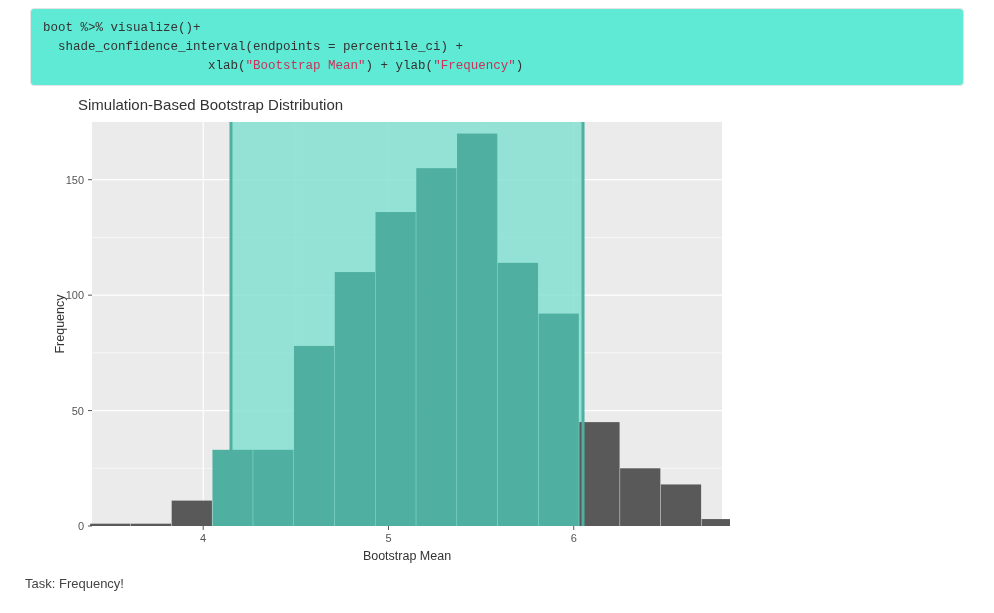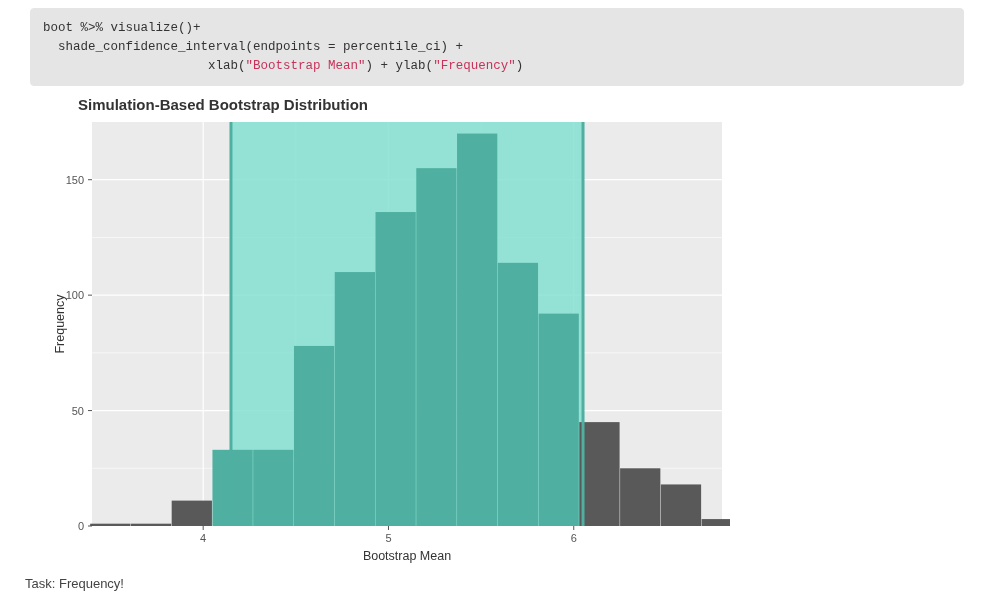--- a/index.html
+++ b/index.html
@@ -4,38 +4,38 @@
   <style>
     * { margin: 0; padding: 0; box-sizing: border-box; }
     body {
       font-family: Arial, Helvetica, sans-serif;
       background: #ffffff;
       width: 994px;
       height: 613px;
       overflow: hidden;
     }
     .code-block {
-      background: #e5e5e5;
+      background: #5eead4;
       border: 1px solid #e5e5e5;
       border-radius: 4px;
       padding: 10px 12px;
       margin: 8px 30px 6px 30px;
       font-family: "Courier New", monospace;
       font-size: 12.5px;
       line-height: 1.5;
       color: #333;
       white-space: pre;
     }
     .code-block .str { color: #c8325a; }
     .chart-wrap {
       margin: 10px 30px 0 50px;
     }
     .chart-title {
       font-size: 15px;
-      font-weight: 700;
+      font-weight: 400;
       color: #333;
       margin-left: 28px;
       margin-bottom: 3px;
     }
     .chart-svg {
       display: block;
     }
     .task-line {
       margin: 10px 30px 0 25px;
       font-size: 13px;

